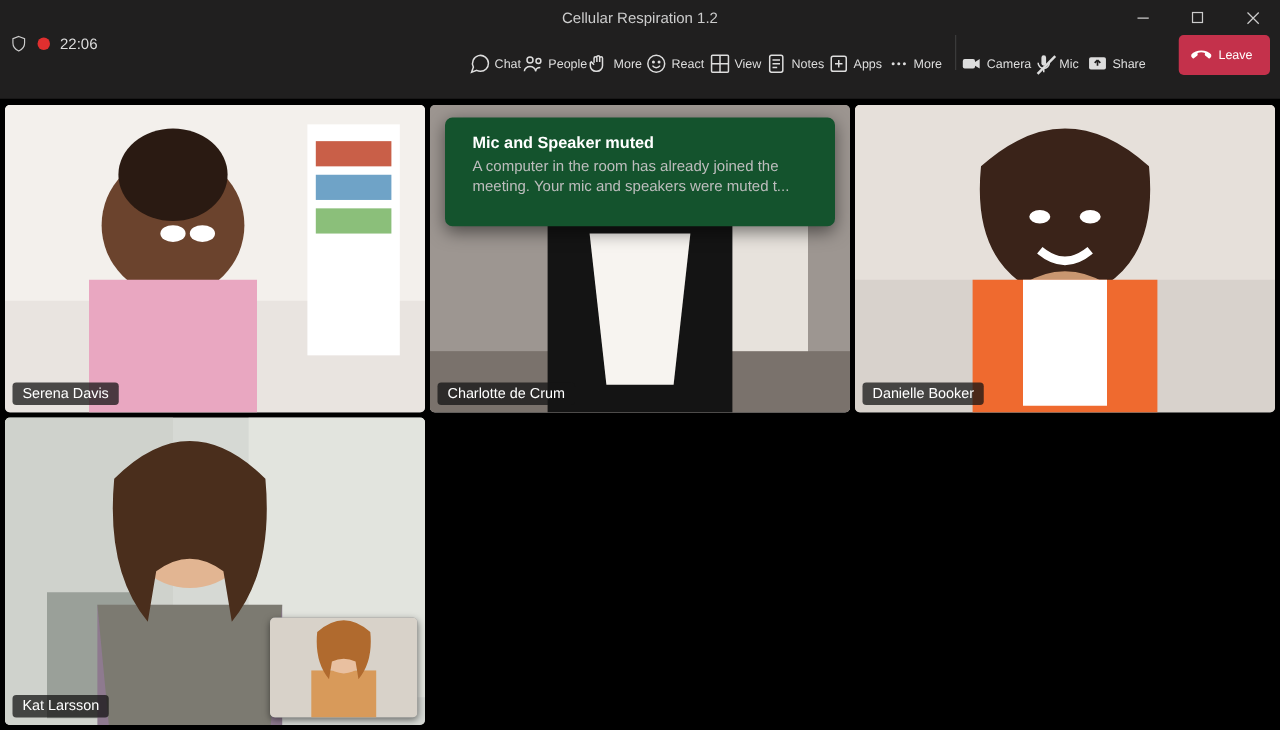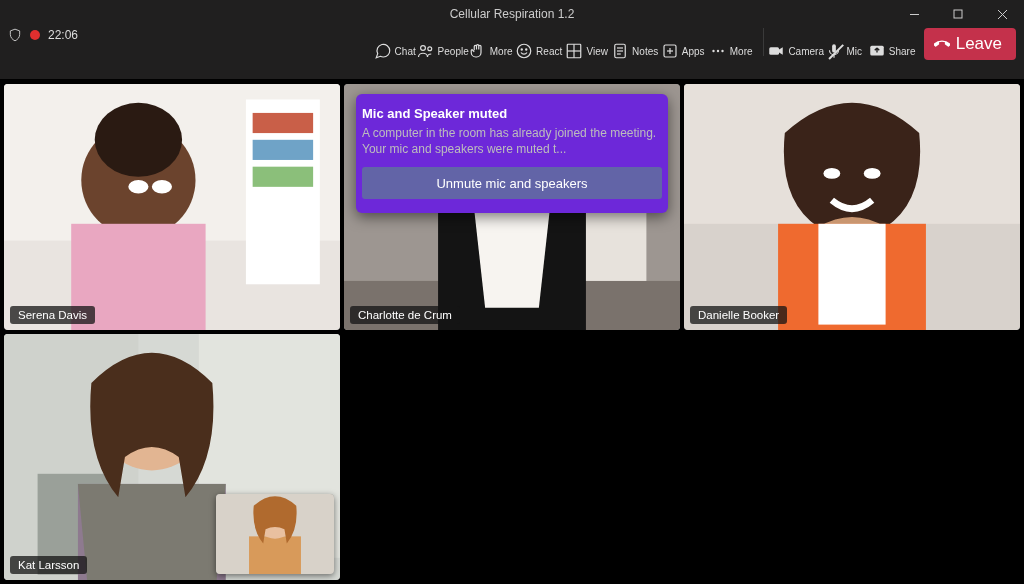--- a/index.html
+++ b/index.html
@@ -79,23 +79,23 @@
   }
   .leave-btn {
     background: #c4314b;
     color: #fff;
     height: 32px;
     padding: 0 14px 0 10px;
     border-radius: 4px;
     display: flex;
     align-items: center;
     gap: 6px;
-    font-size: 17px;
+    font-size: 10px;
     font-weight: 500;
-    margin-left: 6px;
+    margin-left: 24px;
     cursor: pointer;
   }
   .grid {
     display: grid;
     grid-template-columns: repeat(3, 1fr);
     grid-template-rows: repeat(2, 1fr);
     gap: 4px;
     padding: 4px;
     height: calc(584px - 28px - 52px);
     background: #000;
@@ -123,23 +123,23 @@
     width: 36px; height: 22px;
     background: rgba(20,20,20,0.75);
     border-radius: 3px;
     display: flex; align-items:center; justify-content:center;
     color: #fff; font-size: 13px; letter-spacing: 2px;
     cursor: pointer;
   }
   .popover {
     position: absolute;
     left: 12px; top: 10px; right: 12px;
-    background: #6d28d9;
+    background: #14532d;
     border-radius: 6px;
-    padding: 12px 6px 14px;
+    padding: 12px 22px 14px;
     box-shadow: 0 4px 14px rgba(0,0,0,0.5);
   }
   .popover .pt { font-weight:600; font-size:13px; color:#fff; margin-bottom:4px;}
   .popover .pb { font-size:12px; color:#bdbdbd; line-height:1.35; margin-bottom:10px;}
   .popover button {
     width: 100%;
     background: #6264a7;
     color: #fff;
     border: none;
     border-radius: 3px;
@@ -352,21 +352,20 @@
       <rect width="100" height="100" fill="#9d9691"></rect>
       <rect x="0" y="72" width="100" height="28" fill="#7a726c"></rect>
       <rect x="70" y="40" width="20" height="32" fill="#e7e2dc"></rect>
       <rect x="28" y="38" width="44" height="50" fill="#141414"></rect>
       <path d="M38 44 L62 44 L58 80 L42 80 Z" fill="#f7f4f0"></path>
       <circle cx="50" cy="30" r="11" fill="#e9c6a9"></circle>
     </svg>
     <div class="popover">
       <div class="pt">Mic and Speaker muted</div>
       <div class="pb">A computer in the room has already joined the meeting. Your mic and speakers were muted t...</div>
-      <button>Unmute mic and speakers</button>
     </div>
     <div class="name-tag">Charlotte de Crum</div>
   </div>
 
   <div class="tile">
     <svg class="bg" viewBox="0 0 100 100" preserveAspectRatio="xMidYMid slice">
       <rect width="100" height="100" fill="#d8d2cc"></rect>
       <rect x="0" y="0" width="100" height="55" fill="#e6e0da"></rect>
       <circle cx="50" cy="40" r="18" fill="#c99670"></circle>
       <path d="M30 28 Q50 10 70 28 Q72 48 60 56 Q50 50 40 56 Q28 48 30 28" fill="#3a2319"></path>

